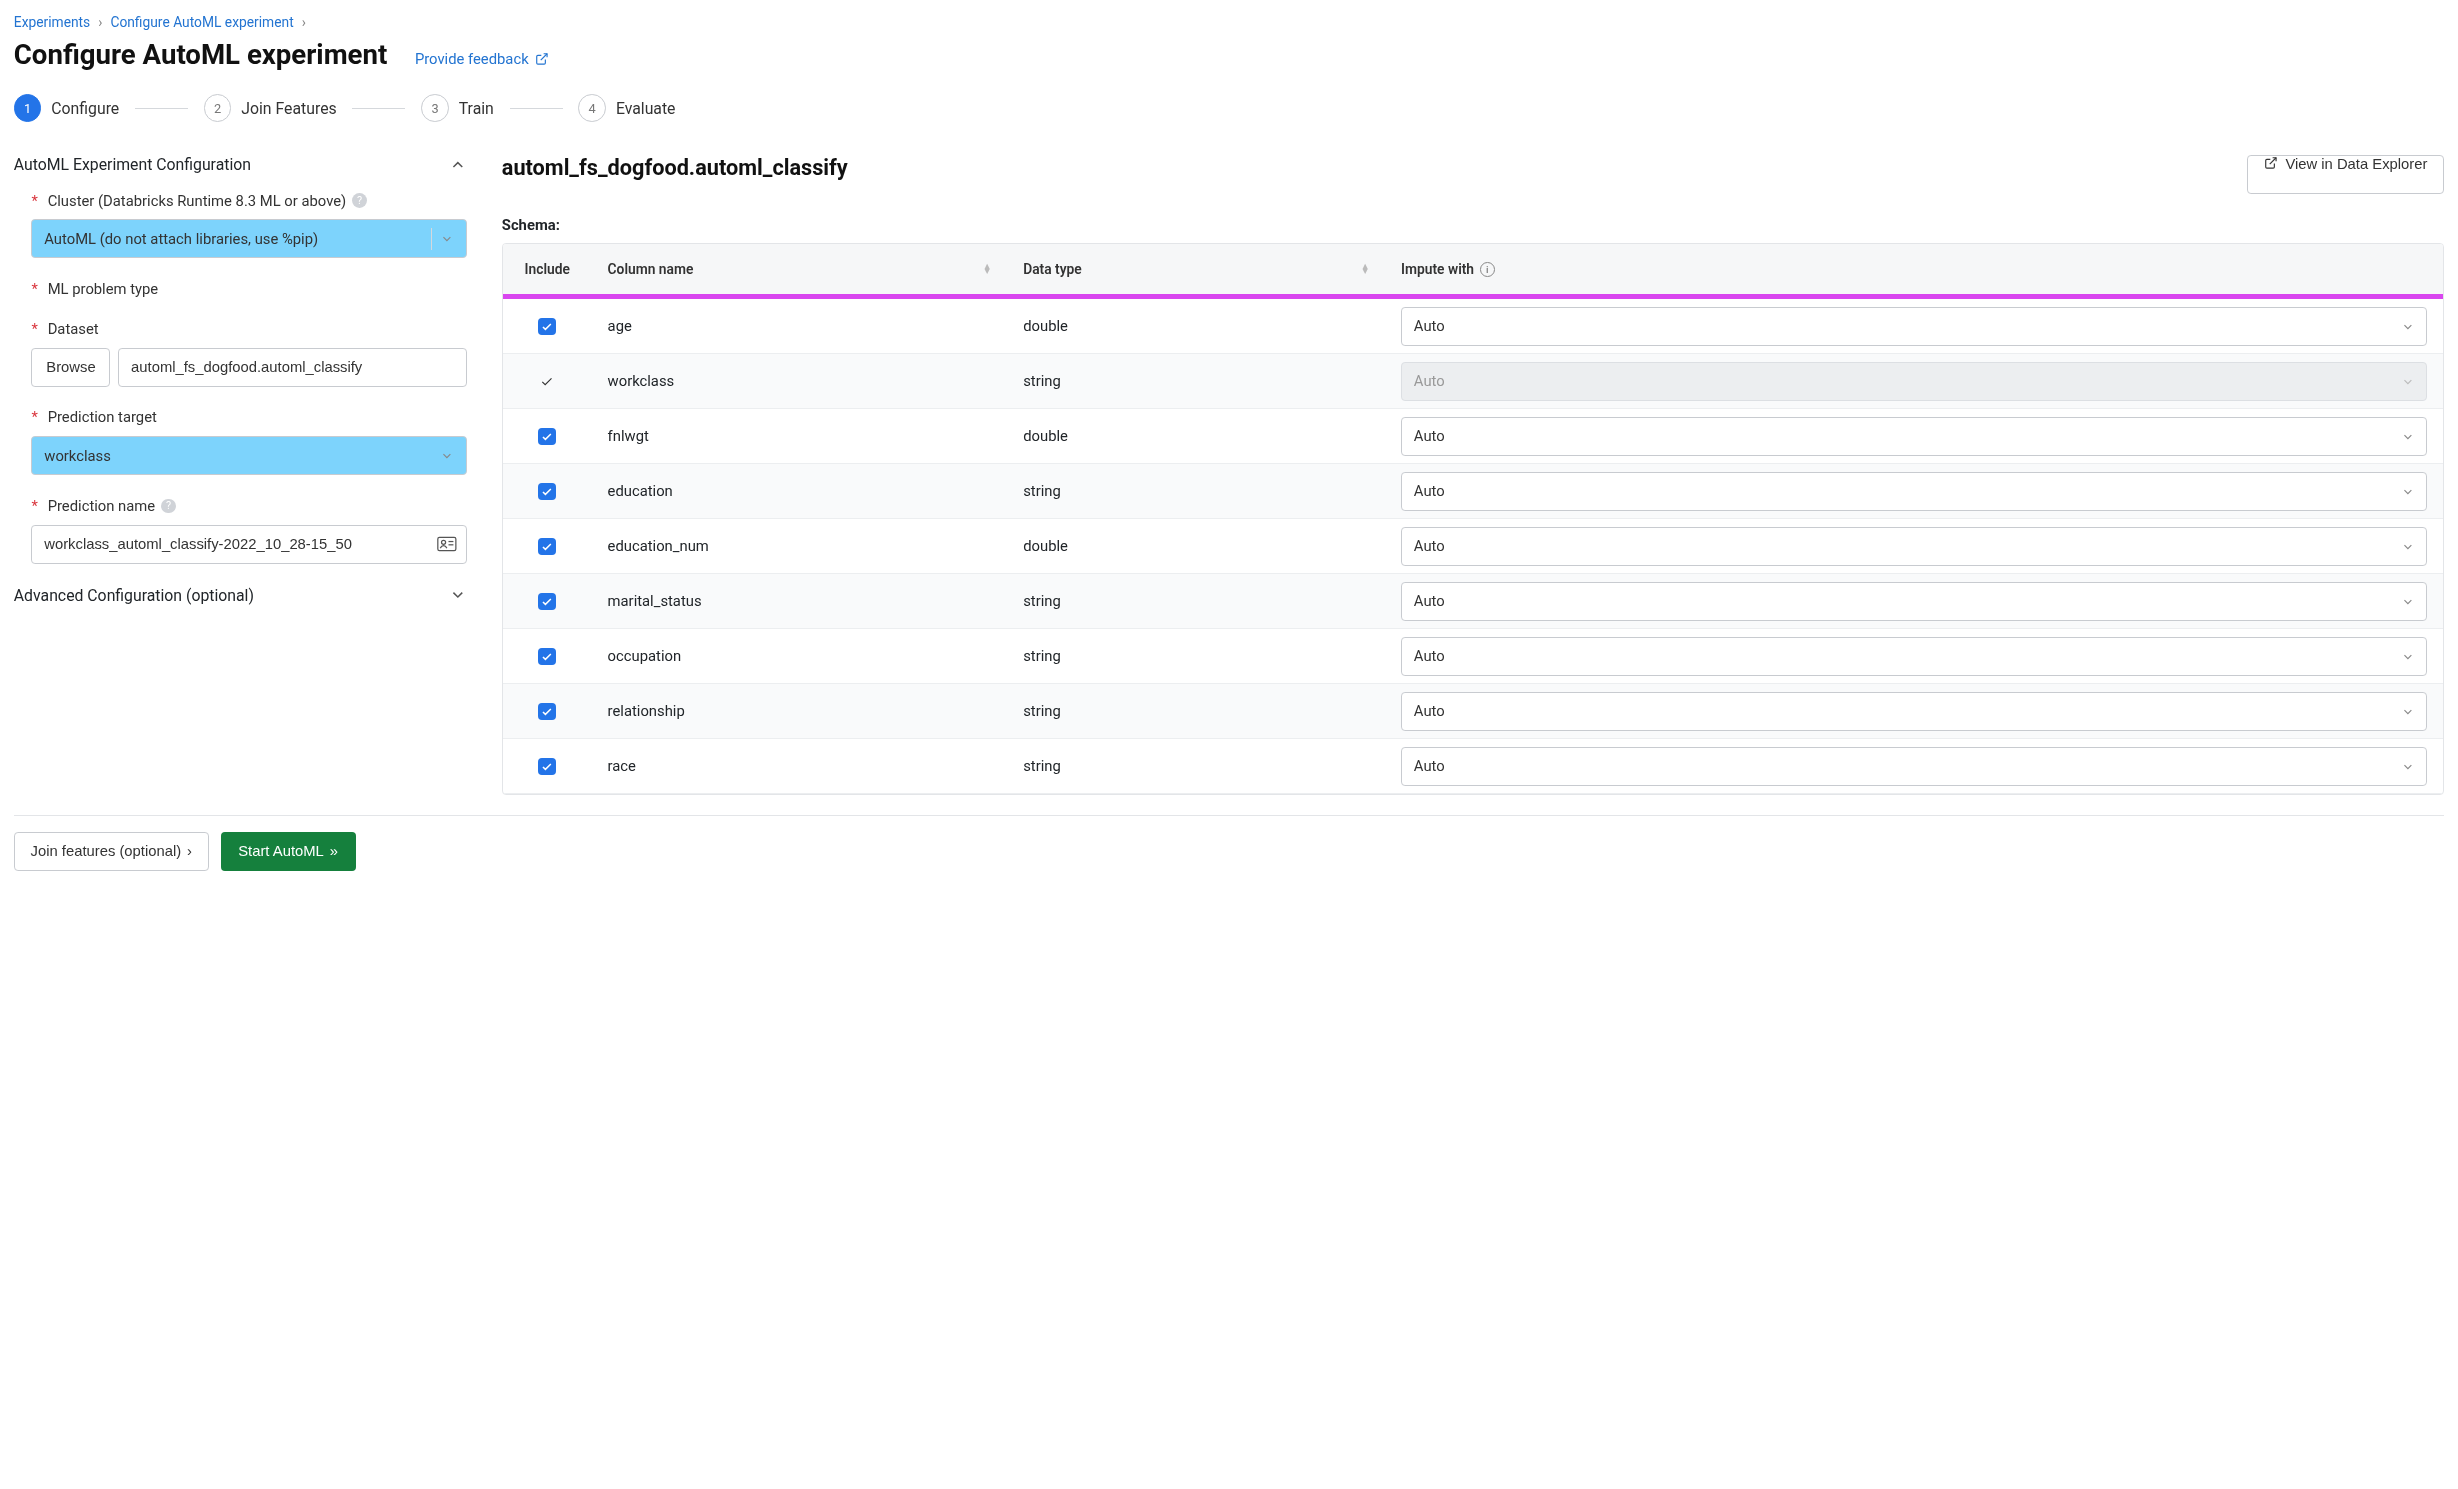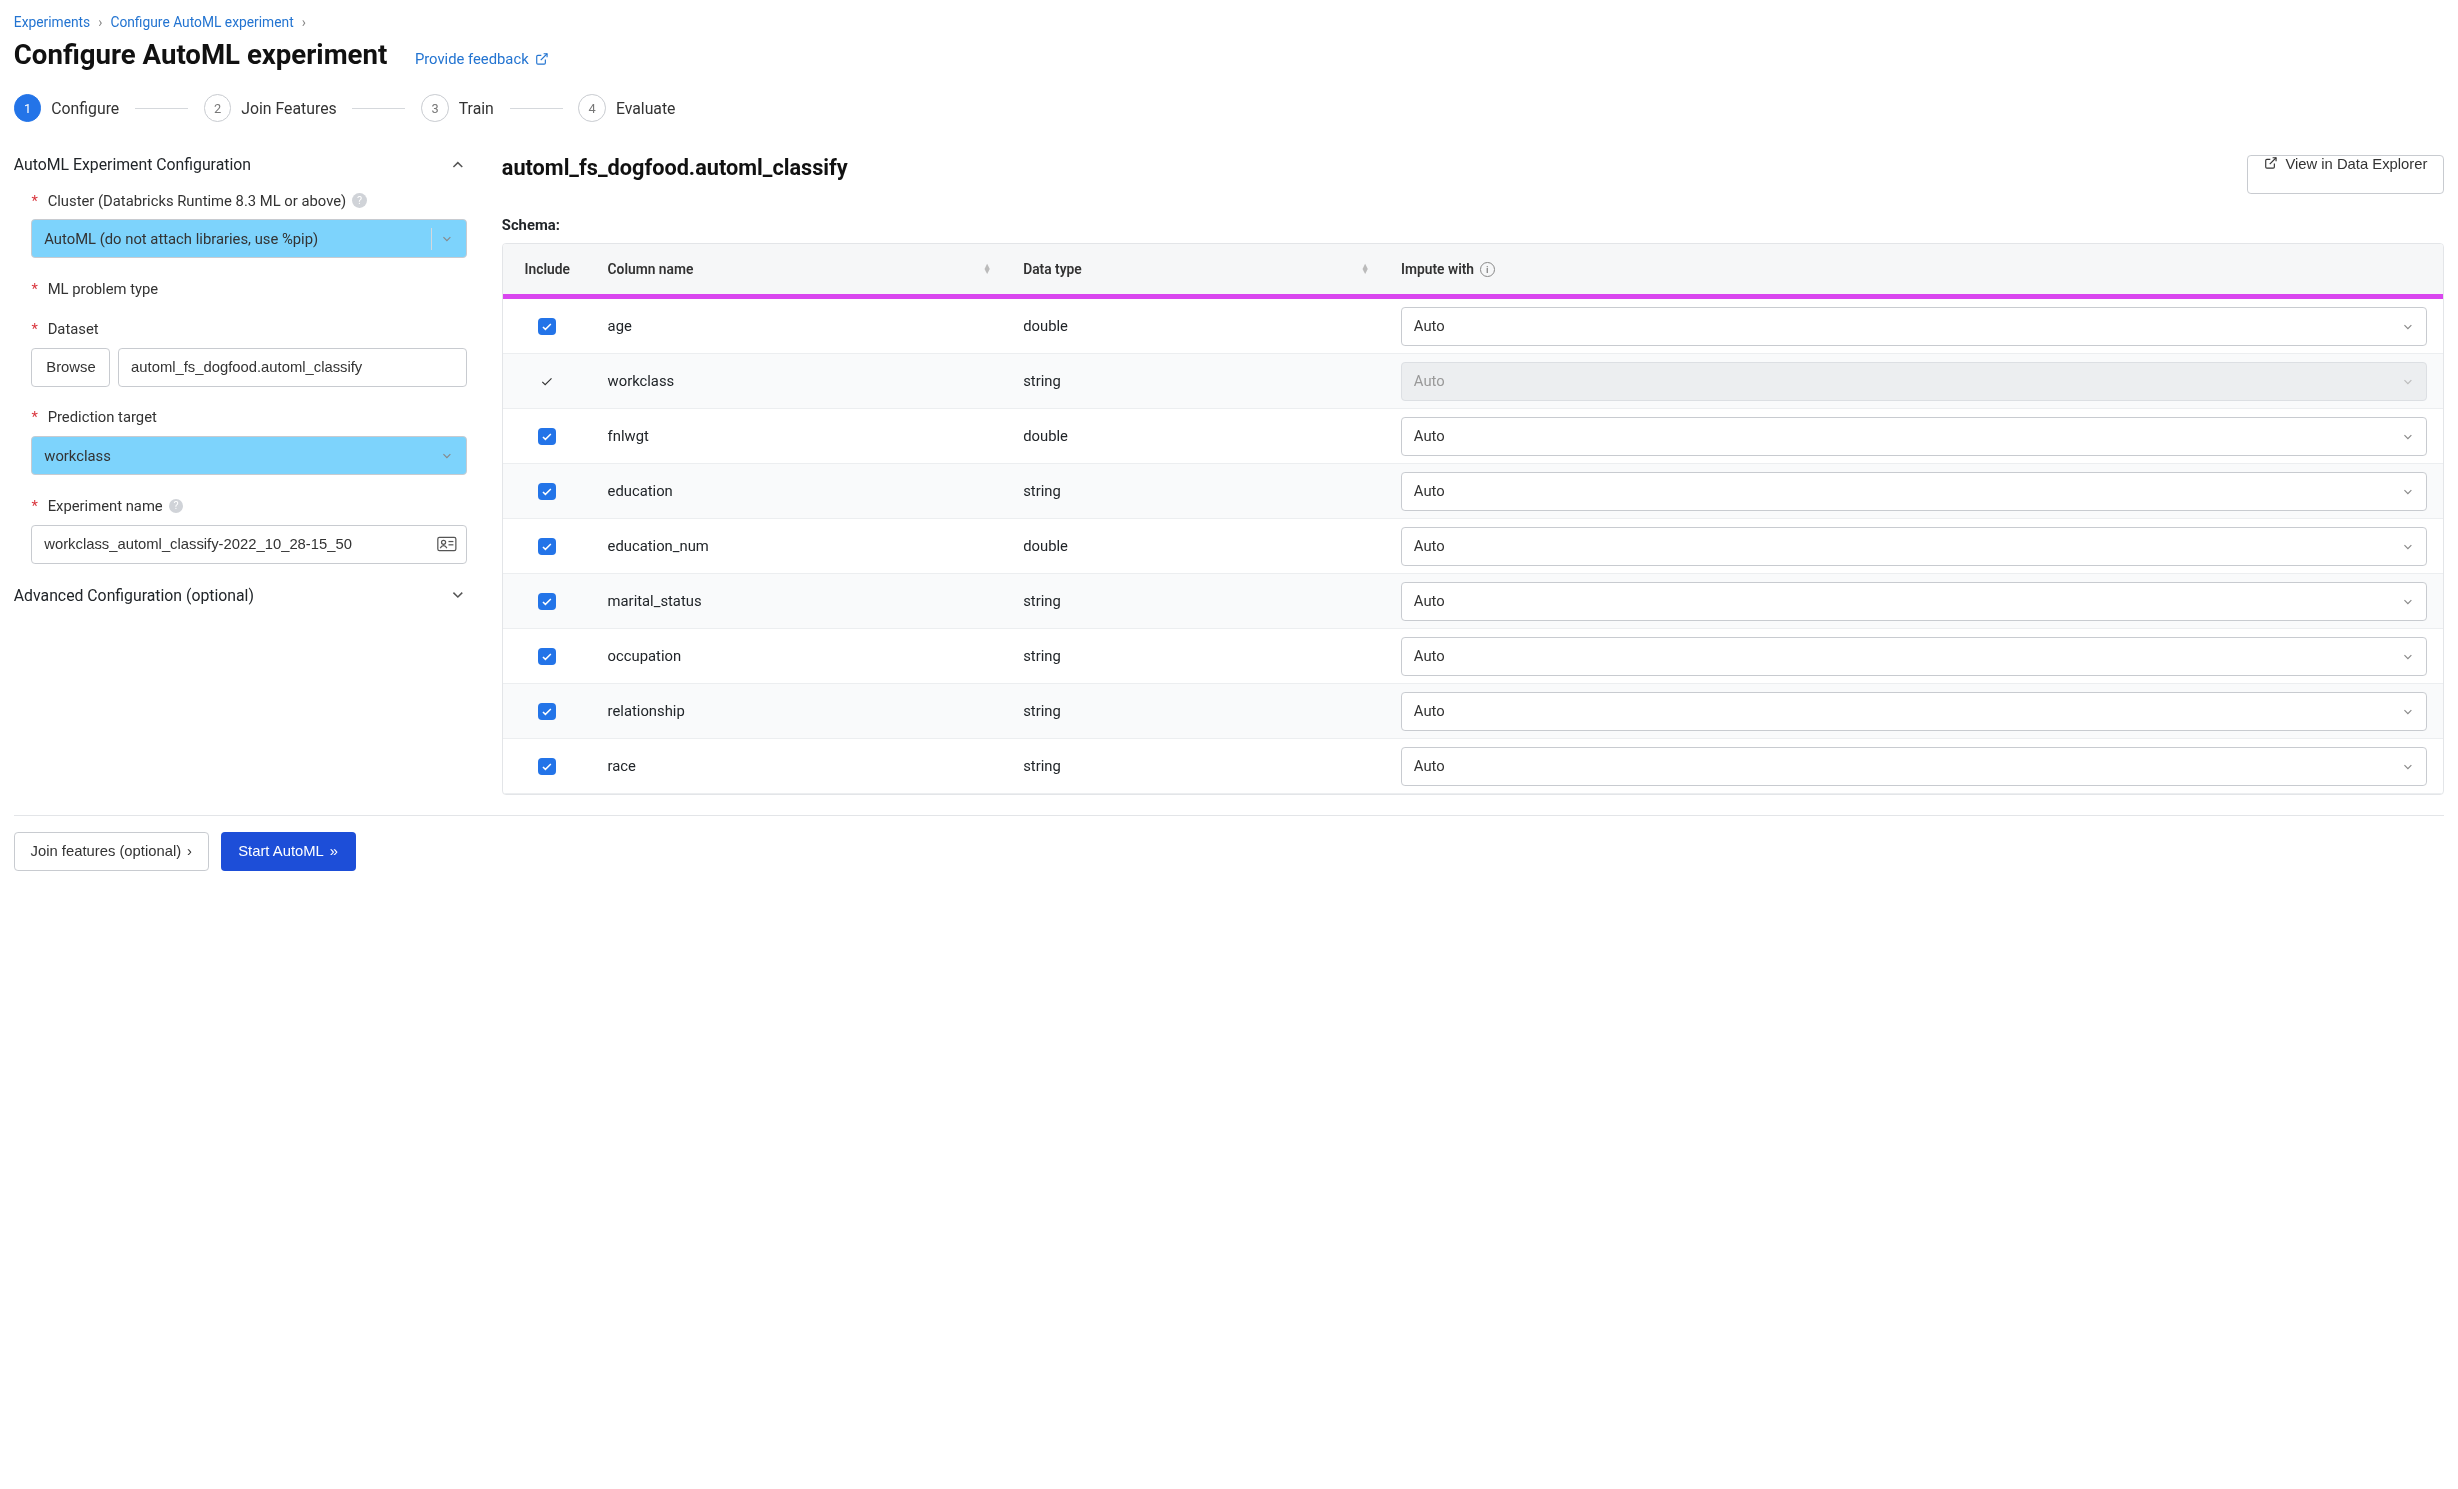--- a/index.html
+++ b/index.html
@@ -94,21 +94,21 @@
 .footer-bar {
   margin-top: 19.7px; border-top:1px solid #e3e5e8; padding-top:15.8px;
   display:flex; gap:11.8px;
 }
 .btn-secondary {
   height:39px; padding:0 15.8px; border:1px solid #c8cbd0; border-radius:3.9px;
   background:#fff; font-size:14.8px; color:#333; display:inline-flex; align-items:center; gap:5.9px;
 }
 .btn-primary {
   height:39px; padding:0 17.7px; border:none; border-radius:3.9px;
-  background:#1d4ed8; color:#fff; font-size:14.8px; display:inline-flex; align-items:center; gap:5.9px;
+  background:#15803d; color:#fff; font-size:14.8px; display:inline-flex; align-items:center; gap:5.9px;
 }
 svg { display:block; }
 .info-icon { width:14.8px; height:14.8px; border-radius:50%; border:1px solid #888; color:#888; font-size:9.9px; display:inline-flex; align-items:center; justify-content:center;}
 </style>
 </head>
 <body>
 
 <div class="breadcrumb">
   <a href="#">Experiments</a>
   <span class="sep">›</span>
@@ -204,21 +204,21 @@
         <span>workclass</span>
         <svg width="13.8" height="13.8" class="chev" viewBox="0 0 24 24" fill="none" stroke="#888" stroke-width="2">
             <polyline points="6 9 12 15 18 9"></polyline>
           </svg>
       </div>
     </div>
 
     <div class="form-row">
       <div class="form-label">
         <span class="req">*</span>
-        <span>Experiment name</span>
+        <span>Prediction name</span>
         <span class="help-icon">?</span>
       </div>
       <div class="input-with-icon">
         <input class="text-input" value="workclass_automl_classify-2022_10_28-15_50" style="">
         <span class="suffix-icon">
           <svg width="19.7" height="15.8" viewBox="0 0 24 18" fill="none" stroke="#555" stroke-width="1.5">
               <rect x="1" y="1" width="22" height="16" rx="2"></rect>
               <circle cx="8" cy="7" r="2.5"></circle>
               <path d="M4 14c1-2 3-3 4-3s3 1 4 3"></path>
               <line x1="14" y1="6" x2="20" y2="6"></line>

